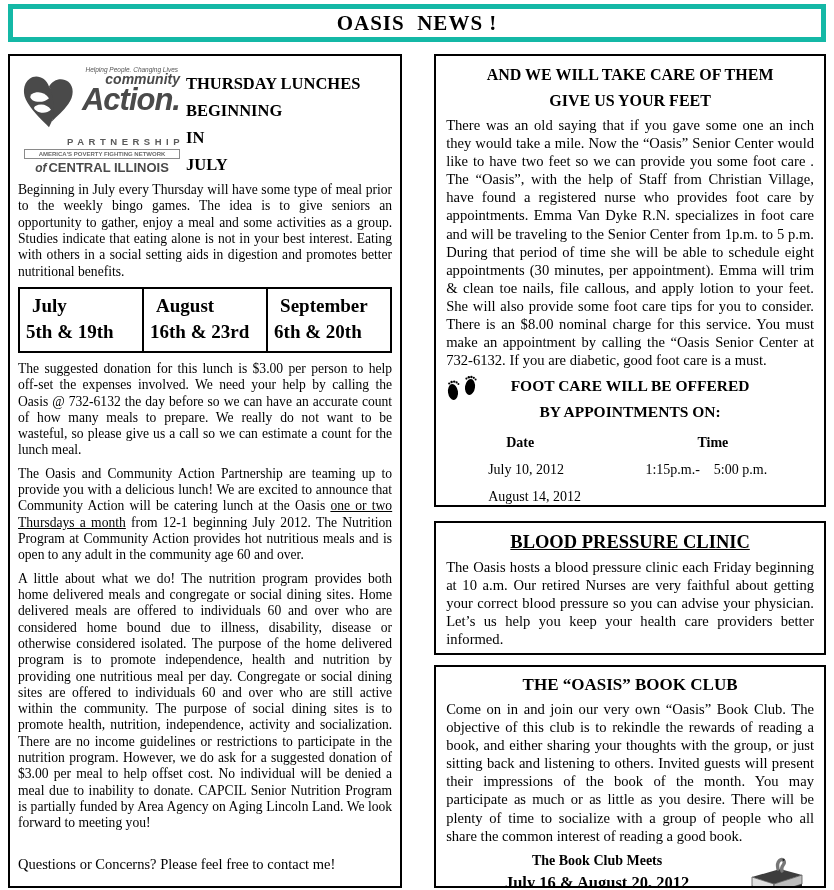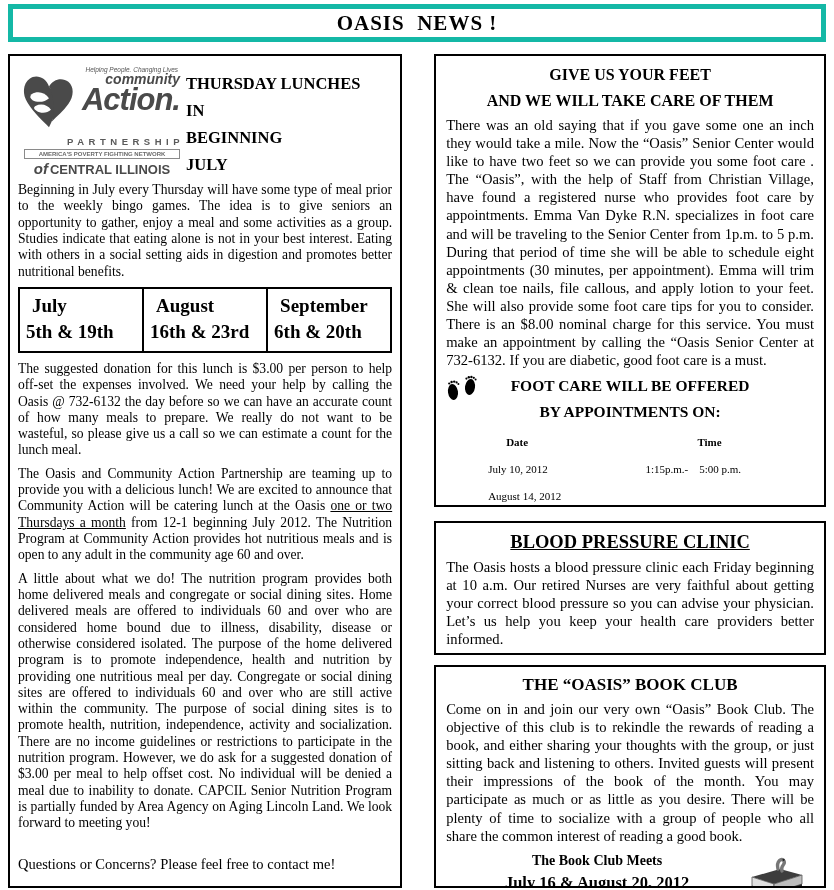--- a/index.html
+++ b/index.html
@@ -26,21 +26,21 @@
   .logo-tagline { font-size:6.5px; font-style:italic; text-align:right; padding-right:6px; color:#555; }
   .logo-main { display:flex; align-items:flex-start; }
   .logo-heart { width:58px; height:62px; flex-shrink:0; }
   .logo-words { flex:1; text-align:right; padding-right:4px; }
   .logo-community { font-size:14px; font-weight:bold; font-style:italic; line-height:13px; }
   .logo-action { font-size:31px; font-weight:bold; font-style:italic; line-height:28px; letter-spacing:-1px; }
   .logo-partnership { font-size:9.5px; font-weight:bold; letter-spacing:4.5px; text-align:right; margin-top:1px; color:#5a5a5a; }
   .logo-network { font-size:6px; font-weight:bold; text-align:center; color:#6a6a6a;
     border:1px solid #8a8a8a; margin:2px 4px 1px 4px; padding:1px 0; }
   .logo-central { font-size:13px; font-weight:bold; text-align:center; color:#4a4a4a; }
-  .logo-central .of { font-size:15px; font-style:italic; margin-right:2px; }
+  .logo-central .of { font-size:12px; font-style:italic; margin-right:2px; }
 
   .just { text-align:justify; }
   .col-left p { font-size:13.6px; line-height:1.2; margin-bottom:7px; }
 
   .schedule-table { width:100%; border-collapse:collapse; margin:2px 0 8px 0; }
   .schedule-table td { border:2px solid #000; font-weight:bold; font-size:19px;
     padding:4px 2px 6px 6px; width:33.3%; vertical-align:top; }
   .schedule-table .month { padding-left:6px; line-height:26px; }
   .schedule-table .dates { line-height:26px; white-space:nowrap; }
 
@@ -55,21 +55,21 @@
   .book-box { height:223px; margin-top:10px; padding:5px 10px; }
 
   .sec-title { text-align:center; font-weight:bold; font-size:16px; line-height:26px; }
   .right-body { font-size:14.6px; line-height:1.24; text-align:justify; margin-top:2px; }
 
   .offers { position:relative; margin-top:4px; }
   .offers .offer-line { text-align:center; font-weight:bold; font-size:15.5px; line-height:26px; }
   .footprints { position:absolute; left:0; top:2px; }
 
   .foot-table { margin-top:4px; }
-  .foot-table .row { display:grid; grid-template-columns:52% 48%; line-height:27px; font-size:11px; }
+  .foot-table .row { display:grid; grid-template-columns:52% 48%; line-height:27px; font-size:14px; }
   .foot-table .hdr { font-weight:bold; }
   .foot-table .c1 { padding-left:42px; }
   .foot-table .hdr .c1 { padding-left:60px; }
   .foot-table .c2 { padding-left:8px; white-space:pre; }
   .foot-table .hdr .c2 { padding-left:60px; }
 
   .bp-title { text-decoration:underline; font-size:18.5px; line-height:28px; }
   .book-title { font-size:17px; line-height:26px; }
 
   .meet-block { position:relative; margin-top:6px; padding:0 86px 0 20px; }
@@ -107,22 +107,22 @@
               <div class="logo-action">Action.</div>
             </div>
           </div>
           <div class="logo-partnership">PARTNERSHIP</div>
           <div class="logo-network">AMERICA'S POVERTY FIGHTING NETWORK</div>
           <div class="logo-central"><span class="of">of</span><span>CENTRAL ILLINOIS</span></div>
         </div>
 
         <div class="lunch-heading">
           <div>THURSDAY LUNCHES</div>
+          <div>BEGINNING</div>
           <div>IN</div>
-          <div>BEGINNING</div>
           <div>JULY</div>
         </div>
       </div>
 
       <p class="just">Beginning in July every Thursday will have some type of meal prior to the weekly bingo games. The idea is to give seniors an opportunity to gather, enjoy a meal and some activities as a group. Studies indicate that eating alone is not in your best interest. Eating with others in a social setting aids in digestion and promotes better nutritional benefits.</p>
 
       <table class="schedule-table">
         <tbody>
             <tr>
           <td>
@@ -151,22 +151,22 @@
 
       <div class="contact">
         <div>Amanda Warner, M.S. – Nutrition Director</div>
         <div></div>
       </div>
     </div>
 
     <div class="col-right">
 
       <div class="box foot-box">
+        <div class="sec-title">AND WE WILL TAKE  CARE OF THEM</div>
         <div class="sec-title">GIVE US YOUR FEET</div>
-        <div class="sec-title">AND WE WILL TAKE  CARE OF THEM</div>
         <div class="right-body">There was an old saying that if you gave some one an inch they would take a mile. Now the “Oasis” Senior Center would like to have two feet so we can  provide you some foot care . The “Oasis”, with the help of Staff from  Christian Village, have found a  registered nurse who provides foot care by appointments.  Emma Van Dyke R.N. specializes in foot care and will be traveling to the Senior Center from 1p.m. to 5 p.m. During that period of time she will be able to schedule eight appointments (30 minutes, per appointment).  Emma will trim &amp; clean toe nails, file callous, and apply lotion to your feet. She will also  provide some foot care tips for you to  consider. There is an $8.00 nominal charge for this  service. You must make an appointment by calling the “Oasis Senior Center at 732-6132. If you are diabetic, good foot care is a must.</div>
 
         <div class="offers">
           <svg class="footprints" width="34" height="30" viewBox="0 0 34 30">
             <ellipse cx="7" cy="17" rx="5" ry="8" fill="#000" transform="rotate(-8 7 17)"></ellipse>
             <circle cx="3.2" cy="8.5" r="1.1" fill="#000"></circle>
               <circle cx="5.6" cy="7" r="1.2" fill="#000"></circle>
             <circle cx="8.2" cy="6.6" r="1.2" fill="#000"></circle>
               <circle cx="10.6" cy="7.4" r="1.1" fill="#000"></circle>
               <circle cx="12.4" cy="9" r="1" fill="#000"></circle>

